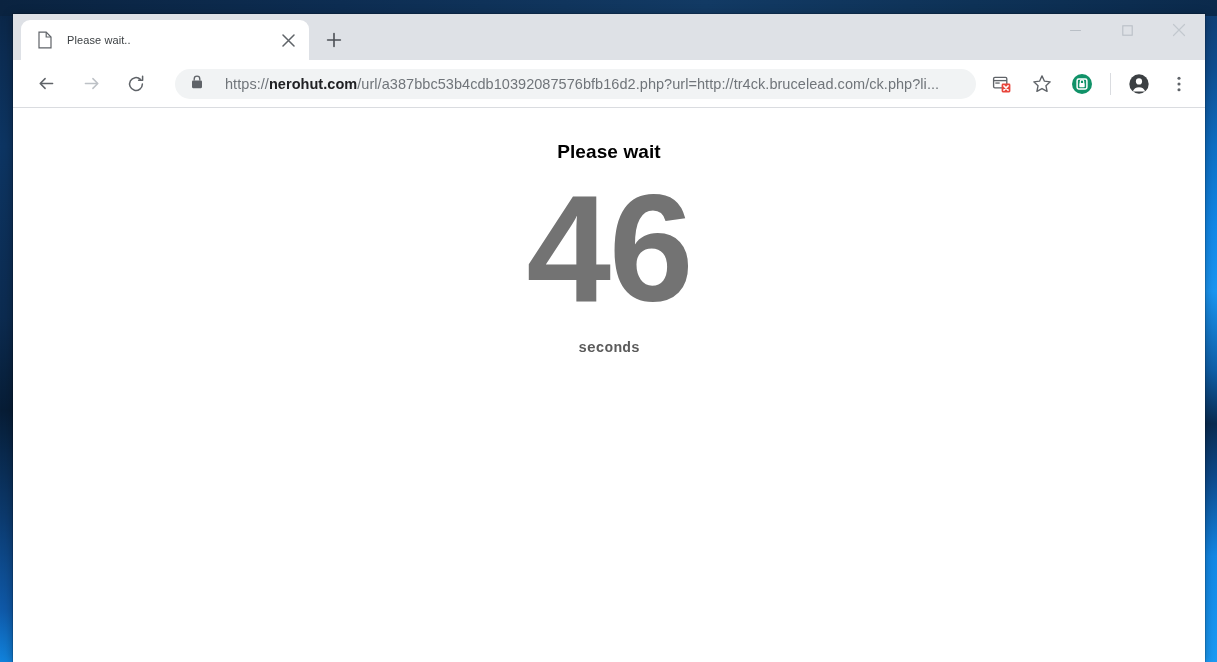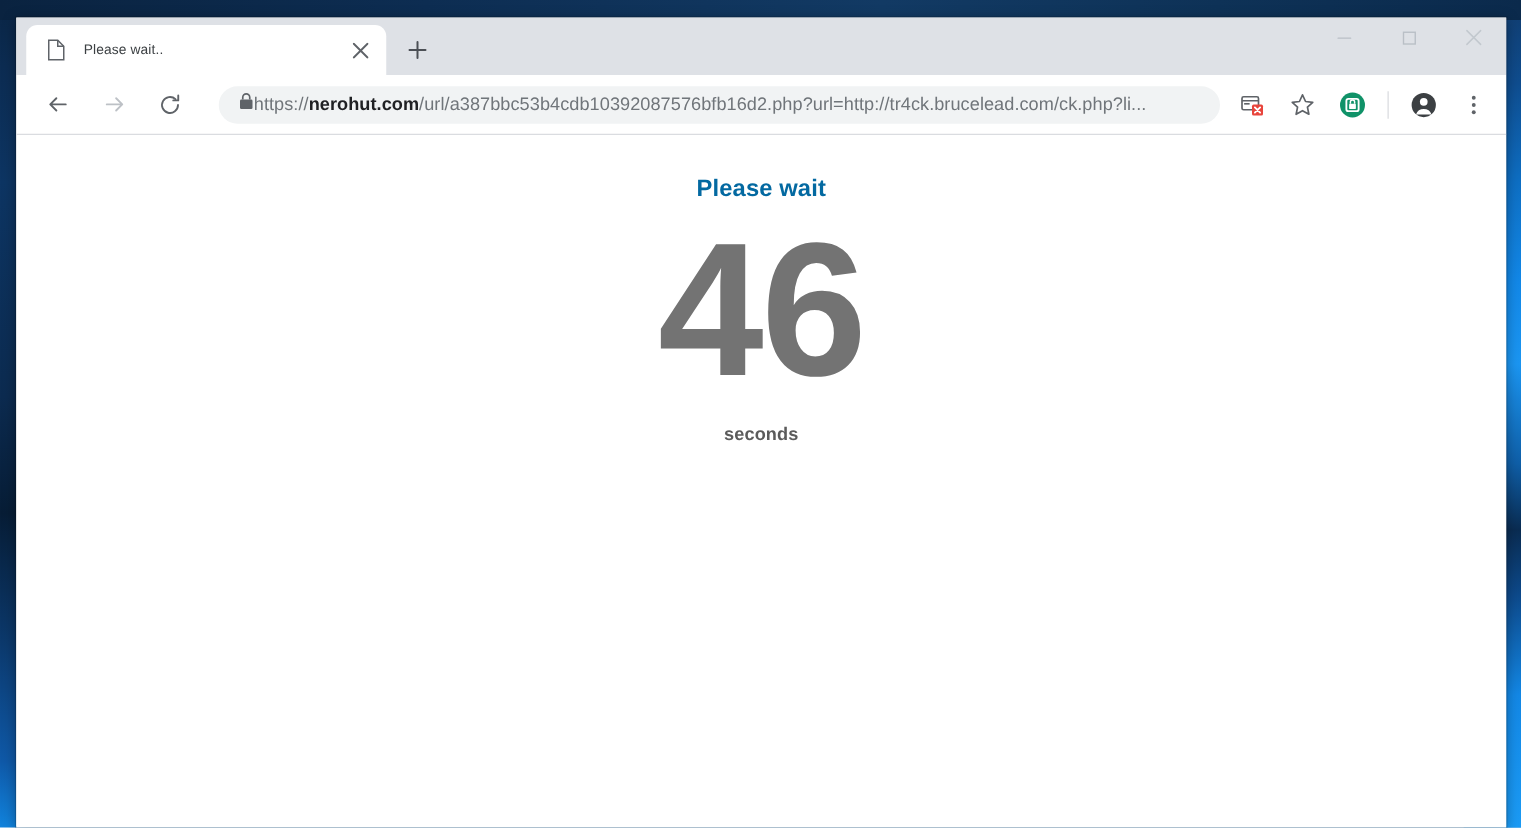--- a/index.html
+++ b/index.html
@@ -142,21 +142,21 @@
     border-radius: 15px;
     display: flex;
     align-items: center;
     margin-left: 9px;
     margin-right: 6px;
     padding: 0 14px 0 16px;
     min-width: 0;
   }
   #omnibox-lock { flex: 0 0 auto; display:block; }
   #omnibox-url {
-    margin-left: 0;
+    margin-left: 22px;
     font-size: 14.5px;
     color: #70757a;
     white-space: nowrap;
     overflow: hidden;
     text-overflow: ellipsis;
     letter-spacing: .05px;
   }
   #omnibox-url b { color: #202124; font-weight: 700; }
 
   .tool-icon {
@@ -184,40 +184,41 @@
   #countdown-block {
     position: absolute;
     left: 0; right: 0;
     top: 33px;
     text-align: center;
   }
 
   #please-wait-heading {
     font-size: 19px;
     font-weight: 700;
-    color: #0369a1;
+    color: #000000;
     letter-spacing: .1px;
   }
 
   #countdown-number {
     margin-top: 8px;
     font-size: 152px;
     line-height: 1.02;
     font-weight: 700;
     color: #737373;
     letter-spacing: -2px;
     text-align: center;
   }
 
   #seconds-label {
     margin-top: 14px;
     font-size: 14.5px;
     font-weight: 700;
     color: #5b5b5b;
     letter-spacing: .1px;
+    font-family: Liberation Mono, monospace;
   }
 </style>
 </head>
 <body>
 
 <div id="desktop">
   <div id="desktop-right-glow"></div>
   <div id="desktop-top-band"></div>
 </div>
 

